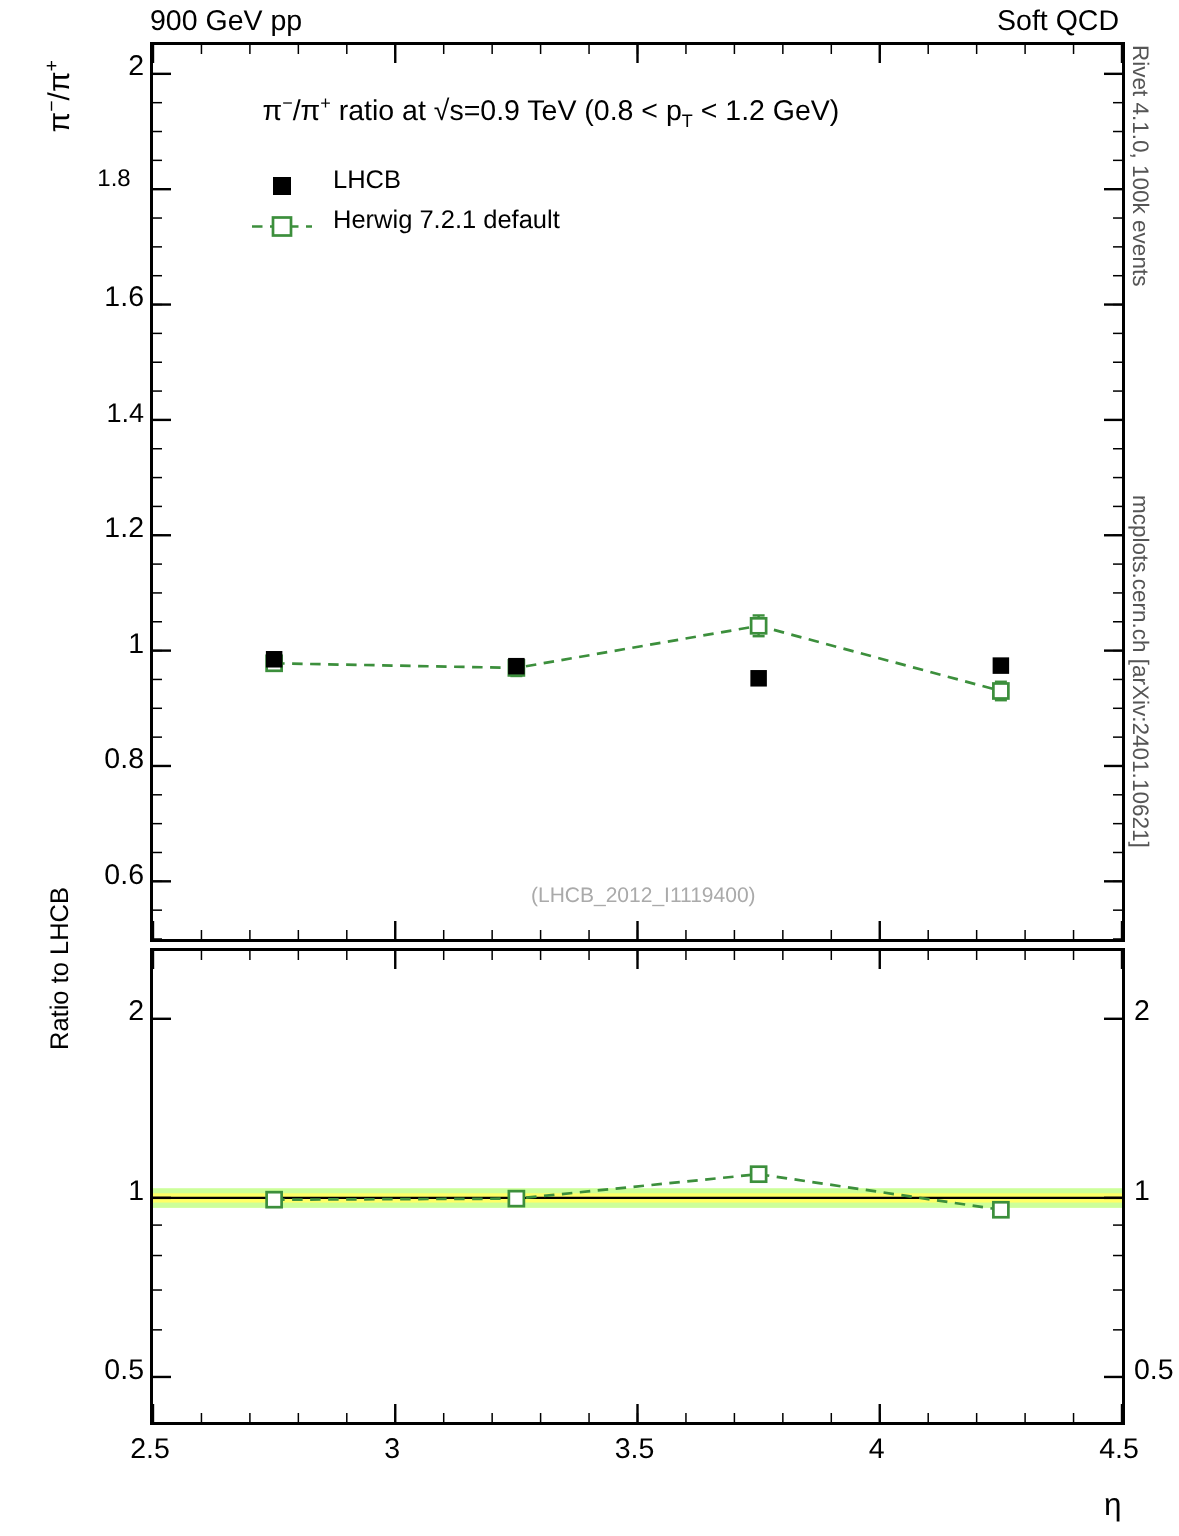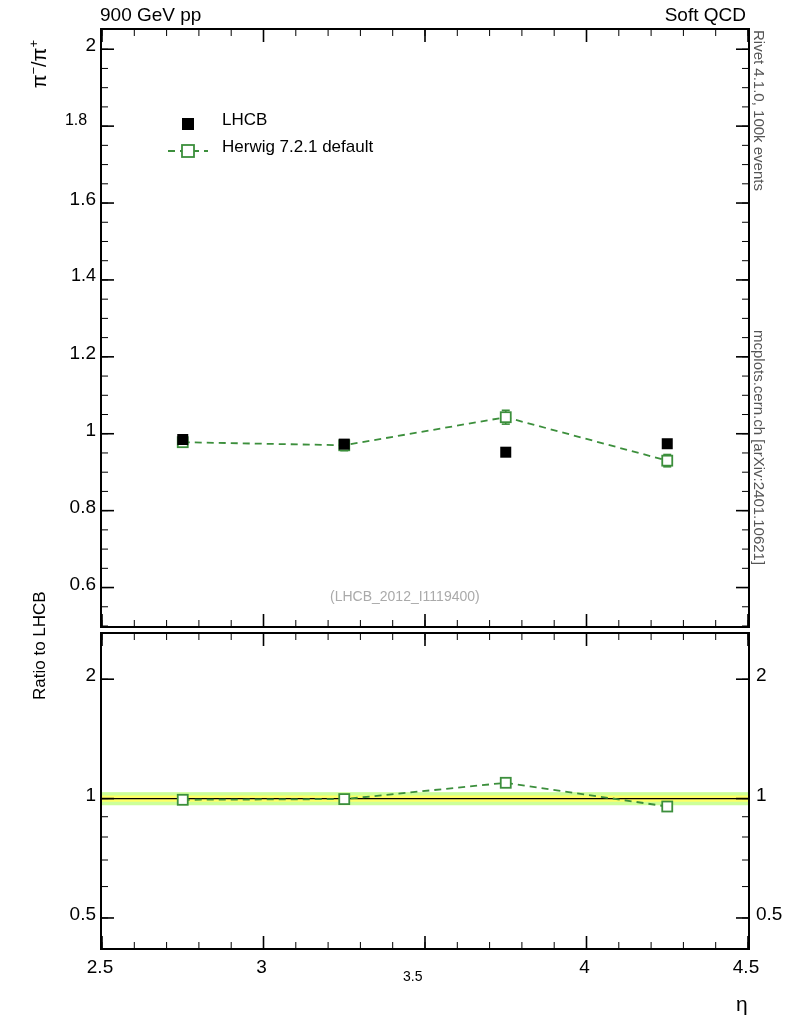--- a/index.html
+++ b/index.html
@@ -16,21 +16,21 @@
   .rside{font-size:15px;fill:#555;color:#555;}
 
   
   #mainPanel{position:absolute;left:100px;top:28px;width:650px;height:600px;
              border:2px solid #000;box-sizing:border-box;}
   #ratioPanel{position:absolute;left:100px;top:632px;width:650px;height:318px;
              border:2px solid #000;box-sizing:border-box;}
   svg{position:absolute;left:0;top:0;overflow:visible;}
   .legend-text{font-size:17px;margin-left:26px;}
   .title{font-size:19px;}
-  .watermark{font-size:14px;fill:#aaaaaa;color:#aaaaaa;}
+  .watermark{font-size:14px;fill:#aaaaaa;color:#aaaaaa;margin-left:24px;}
 </style>
 </head>
 <body>
 
 <div id="root">
 
   <div class="txt hdr" style="left:100px;top:4px;">900 GeV pp</div>
   <div class="txt hdr" style="right:36px;top:4px;">Soft QCD</div>
 
   <div class="txt rside rot90" style="left:768px;top:30px;transform:rotate(90deg);">Rivet 4.1.0, 100k events</div>
@@ -196,20 +196,23 @@
         <rect x="80" y="88" width="12" height="12" fill="#000"></rect>
         <line x1="66" y1="121" x2="106" y2="121" stroke="#3c8f3c" stroke-width="1.8" stroke-dasharray="7,5"></line>
         <rect x="80" y="115" width="12" height="12" fill="#fff" stroke="#3c8f3c" stroke-width="1.8"></rect>
       </svg>
   </div>
 
   <div class="txt rot90" style="left:26px;top:40px;transform:rotate(-90deg) translate(-100%,0);transform-origin:left top;font-size:20px;">
     <span>π<sup style="font-size:13px">−</sup>/π<sup style="font-size:13px">+</sup></span>
   </div>
 
+  <div class="txt title" style="left:175px;top:62px;">
+    <span>π<sup style="font-size:12px">−</sup>/π<sup style="font-size:12px">+</sup> ratio at √s=0.9 TeV (0.8 &lt; p<sub style="font-size:12px">T</sub> &lt; 1.2 GeV)</span>
+  </div>
 
   <div class="txt legend-text" style="left:196px;top:110px;">LHCB</div>
   <div class="txt legend-text" style="left:196px;top:137px;">Herwig 7.2.1 default</div>
 
   <div class="txt watermark" style="left:330px;top:588px;">(LHCB_2012_I1119400)</div>
 
   <div id="ratioPanel">
     <svg id="ratioSvg" width="646" height="314">
         <rect x="0" y="158.15568702533542" width="646" height="13.096730210295021" fill="#ccff99"></rect>
         <rect x="0" y="161.50681256623028" width="646" height="6.201396913694225" fill="#ffff66"></rect>
@@ -318,18 +321,18 @@
       <div class="txt" style="left: 52px; top: 664.19px; font-size: 19px; text-align: right; width: 44px;">2</div>
     </div>
   <div id="ratioYLabelsRight">
       <div class="txt" style="left: 756px; top: 902.969px; font-size: 19px;">0.5</div>
       <div class="txt" style="left: 756px; top: 783.58px; font-size: 19px;">1</div>
       <div class="txt" style="left: 756px; top: 664.19px; font-size: 19px;">2</div>
     </div>
   <div id="xLabels">
       <div class="txt" style="left: 80px; top: 956px; width: 40px; text-align: center; font-size: 19px;">2.5</div>
       <div class="txt" style="left: 241.5px; top: 956px; width: 40px; text-align: center; font-size: 19px;">3</div>
-      <div class="txt" style="left: 403px; top: 956px; width: 40px; font-size: 14px; margin-top: 12px;">3.5</div>
+      <div class="txt" style="left: 403px; top: 956px; width: 40px; text-align: center; font-size: 19px;">3.5</div>
       <div class="txt" style="left: 564.5px; top: 956px; width: 40px; text-align: center; font-size: 19px;">4</div>
       <div class="txt" style="left: 726px; top: 956px; width: 40px; text-align: center; font-size: 19px;">4.5</div>
     </div>
 
 </div>
 
 </body></html>

